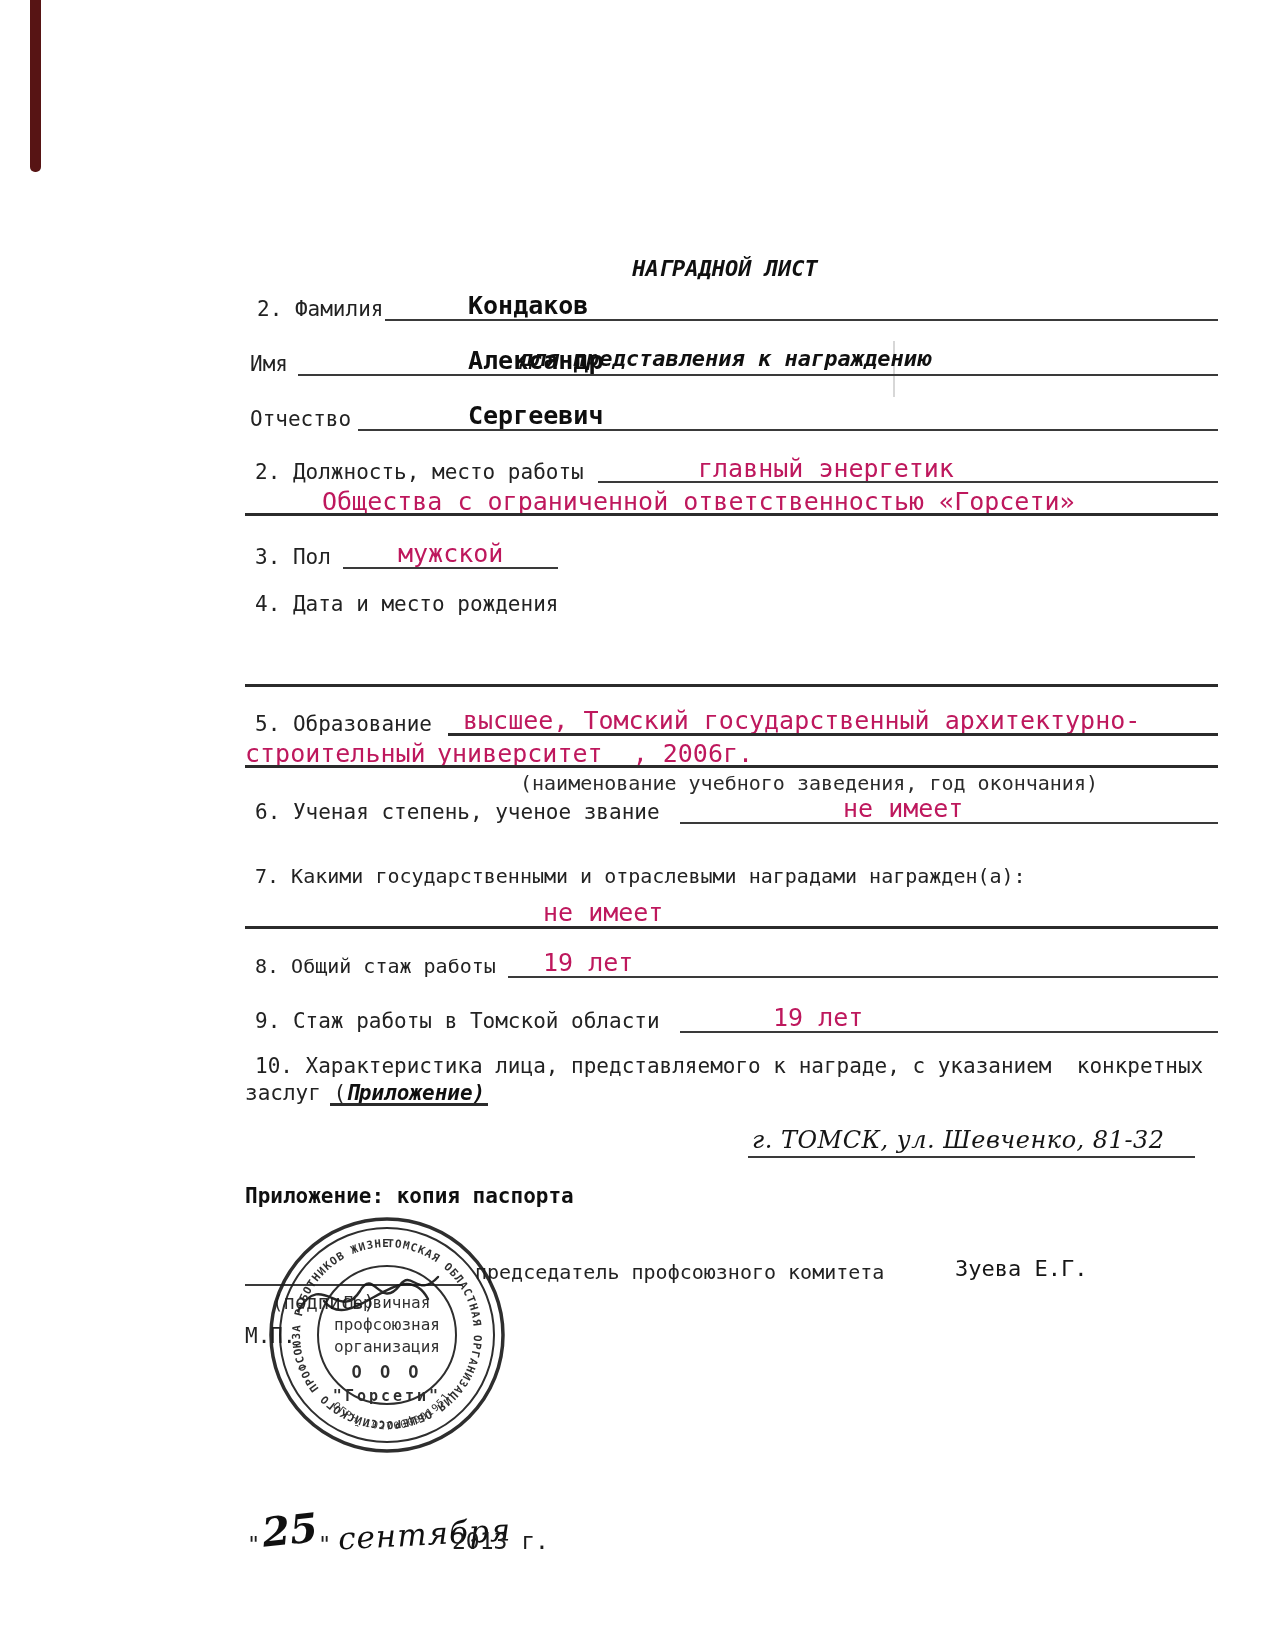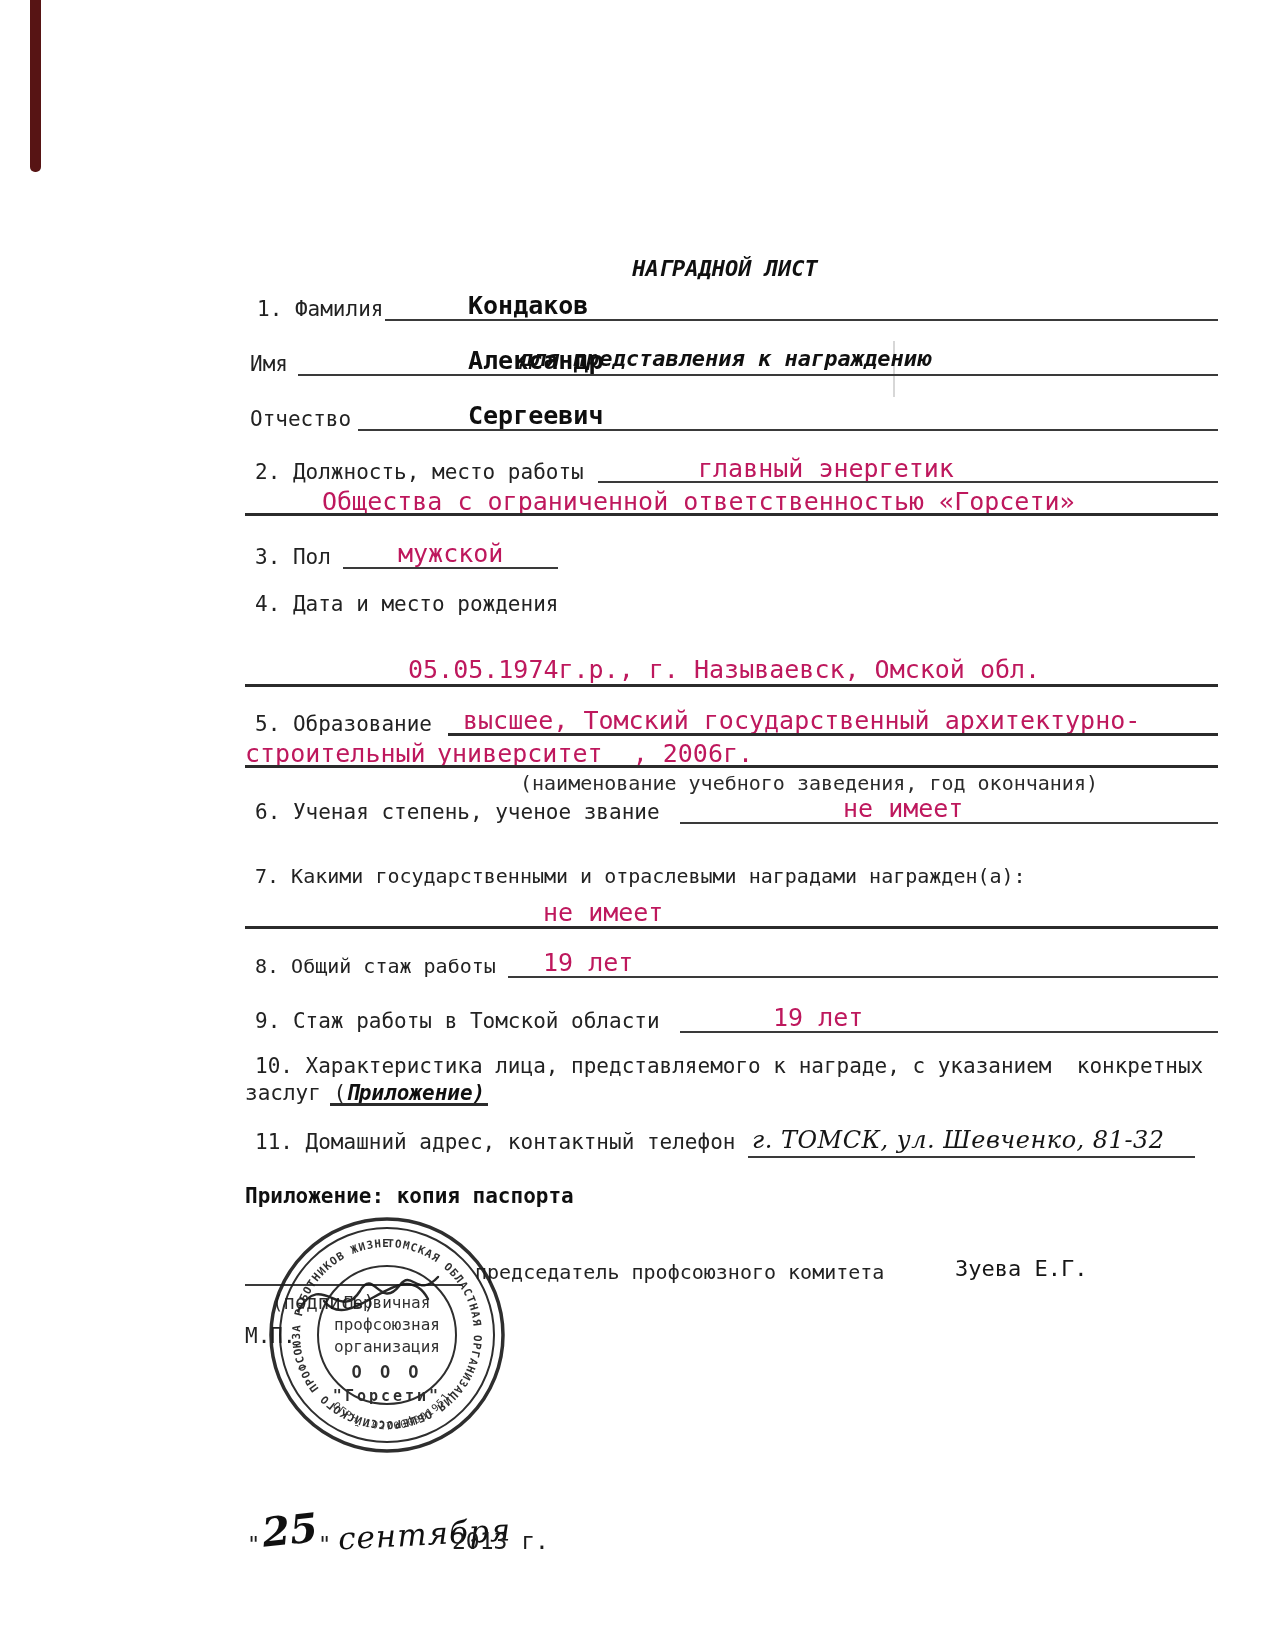--- a/index.html
+++ b/index.html
@@ -36,21 +36,21 @@
 <div class="sheet">
 
   <div class="artifact-bar"></div>
   <div class="artifact-smudge"></div>
 
   <div class="abs title" style="left:475px;top:194px;width:500px;">
     <div>НАГРАДНОЙ ЛИСТ</div>
     <div>для представления к награждению</div>
   </div>
 
-  <div class="abs label" style="left:257px;top:297px;">1. Фамилия</div>
+  <div class="abs label" style="left:257px;top:297px;">2. Фамилия</div>
   <div class="abs value-b" style="left:468px;top:291px;">Кондаков</div>
   <div class="rule" style="left:385px;width:833px;top:319px;"></div>
 
   <div class="abs label" style="left:250px;top:352px;">Имя</div>
   <div class="abs value-b" style="left:468px;top:346px;">Александр</div>
   <div class="rule" style="left:298px;width:920px;top:374px;"></div>
 
   <div class="abs label" style="left:250px;top:407px;">Отчество</div>
   <div class="abs value-b" style="left:468px;top:401px;">Сергеевич</div>
   <div class="rule" style="left:358px;width:860px;top:429px;"></div>
@@ -59,21 +59,20 @@
   <div class="abs value" style="left:698px;top:454px;">главный энергетик</div>
   <div class="rule" style="left:598px;width:620px;top:481px;"></div>
   <div class="abs value" style="left:322px;top:487px;">Общества с ограниченной ответственностью «Горсети»</div>
   <div class="rule-h" style="left:245px;width:973px;top:513px;"></div>
 
   <div class="abs label" style="left:255px;top:545px;text-align:center;">3. Пол</div>
   <div class="abs value" style="left:398px;top:539px;">мужской</div>
   <div class="rule" style="left:343px;width:215px;top:567px;"></div>
 
   <div class="abs label" style="left:255px;top:592px;">4. Дата и место рождения</div>
-  <div class="abs value" style="left:408px;top:655px;">05.05.1974г.р., г. Называевск, Омской обл.</div>
   <div class="rule-h" style="left:245px;width:973px;top:684px;"></div>
 
   <div class="abs label" style="left:255px;top:712px;">5. Образование</div>
   <div class="abs value" style="left:463px;top:706px;">высшее, Томский государственный архитектурно-</div>
   <div class="rule-h" style="left:448px;width:770px;top:733px;"></div>
   <div class="abs value" style="left:245px;top:739px;">строительный</div>
   <div class="abs value" style="left:437px;top:739px;">университет  , 2006г.</div>
   <div class="rule-h" style="left:245px;width:973px;top:765px;"></div>
   <div class="abs hint-sm" style="left:520px;top:771px;">(наименование учебного заведения, год окончания)</div>
 
@@ -90,21 +89,20 @@
   <div class="rule" style="left:508px;width:710px;top:976px;"></div>
 
   <div class="abs label" style="left:255px;top:1009px;">9. Стаж работы в Томской области</div>
   <div class="abs value" style="left:773px;top:1003px;">19 лет</div>
   <div class="rule" style="left:680px;width:538px;top:1031px;"></div>
 
   <div class="abs label" style="left:255px;top:1054px;">10. Характеристика лица, представляемого к награде, с указанием  конкретных</div>
   <div class="abs label" style="left:245px;top:1081px;"><span>заслуг (</span><span class="appendix">Приложение)</span></div>
   <div class="rule-h" style="left:330px;width:158px;top:1103px;"></div>
 
-  <div class="abs label" style="left:255px;top:1130px;">11. Домашний адрес, контактный телефон</div>
   <div class="abs italic-val" style="left:752px;top:1126px;">г. ТОМСК, ул. Шевченко, 81-32</div>
   <div class="rule" style="left:748px;width:447px;top:1156px;"></div>
 
   <div class="abs bold-note" style="left:245px;top:1184px;">Приложение: копия паспорта</div>
 
   <div class="rule" style="left:245px;width:217px;top:1284px;"></div>
   <div class="abs" style="left:272px;top:1291px;font-size:19px;color:#2e2e2e;">(подпись)</div>
   <div class="abs label-sm" style="left:475px;top:1260px;">председатель профсоюзного комитета</div>
   <div class="abs" style="left:955px;top:1256px;font-size:22px;color:#161616;">Зуева Е.Г.</div>
   <div class="abs label" style="left:245px;top:1324px;">М.П.</div>

